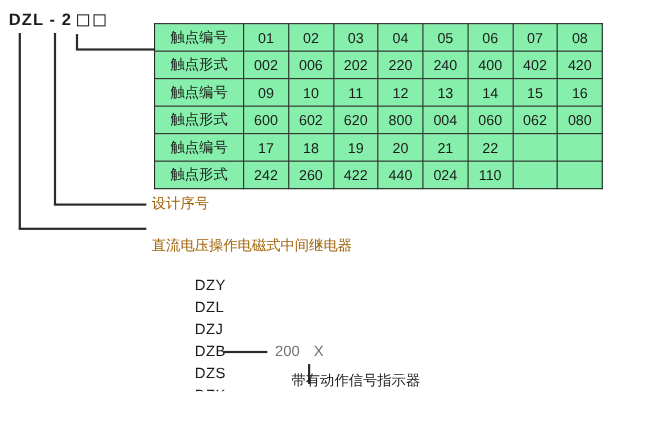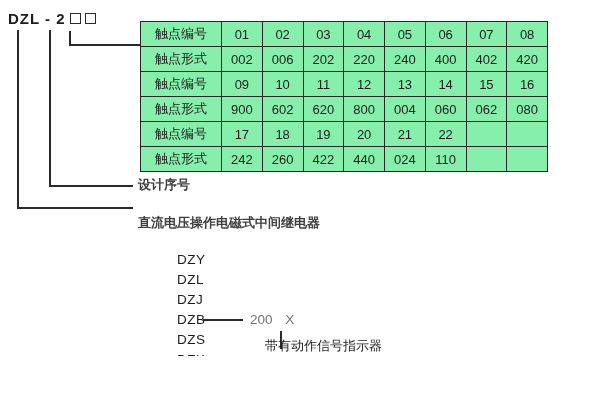--- a/index.html
+++ b/index.html
@@ -63,22 +63,21 @@
     background: #86efac;
   }
   table.spec td.label-cell { width: 80px; }
 
   
   .callout-label {
     position: absolute;
     font-size: 13px;
     line-height: 14px;
     white-space: nowrap;
-    color: #404040;
-    font-weight: bold;
+    color: #a16207;
   }
 
   
   .model-list {
     position: absolute;
     left: 177px;
     top: 250px;
     display: flex;
     flex-direction: column;
   }
@@ -160,21 +159,21 @@
           <td>10</td>
           <td>11</td>
           <td>12</td>
           <td>13</td>
           <td>14</td>
           <td>15</td>
           <td>16</td>
         </tr>
         <tr>
           <td class="label-cell">触点形式</td>
-          <td>900</td>
+          <td>600</td>
           <td>602</td>
           <td>620</td>
           <td>800</td>
           <td>004</td>
           <td>060</td>
           <td>062</td>
           <td>080</td>
         </tr>
         <tr>
           <td class="label-cell">触点编号</td>

